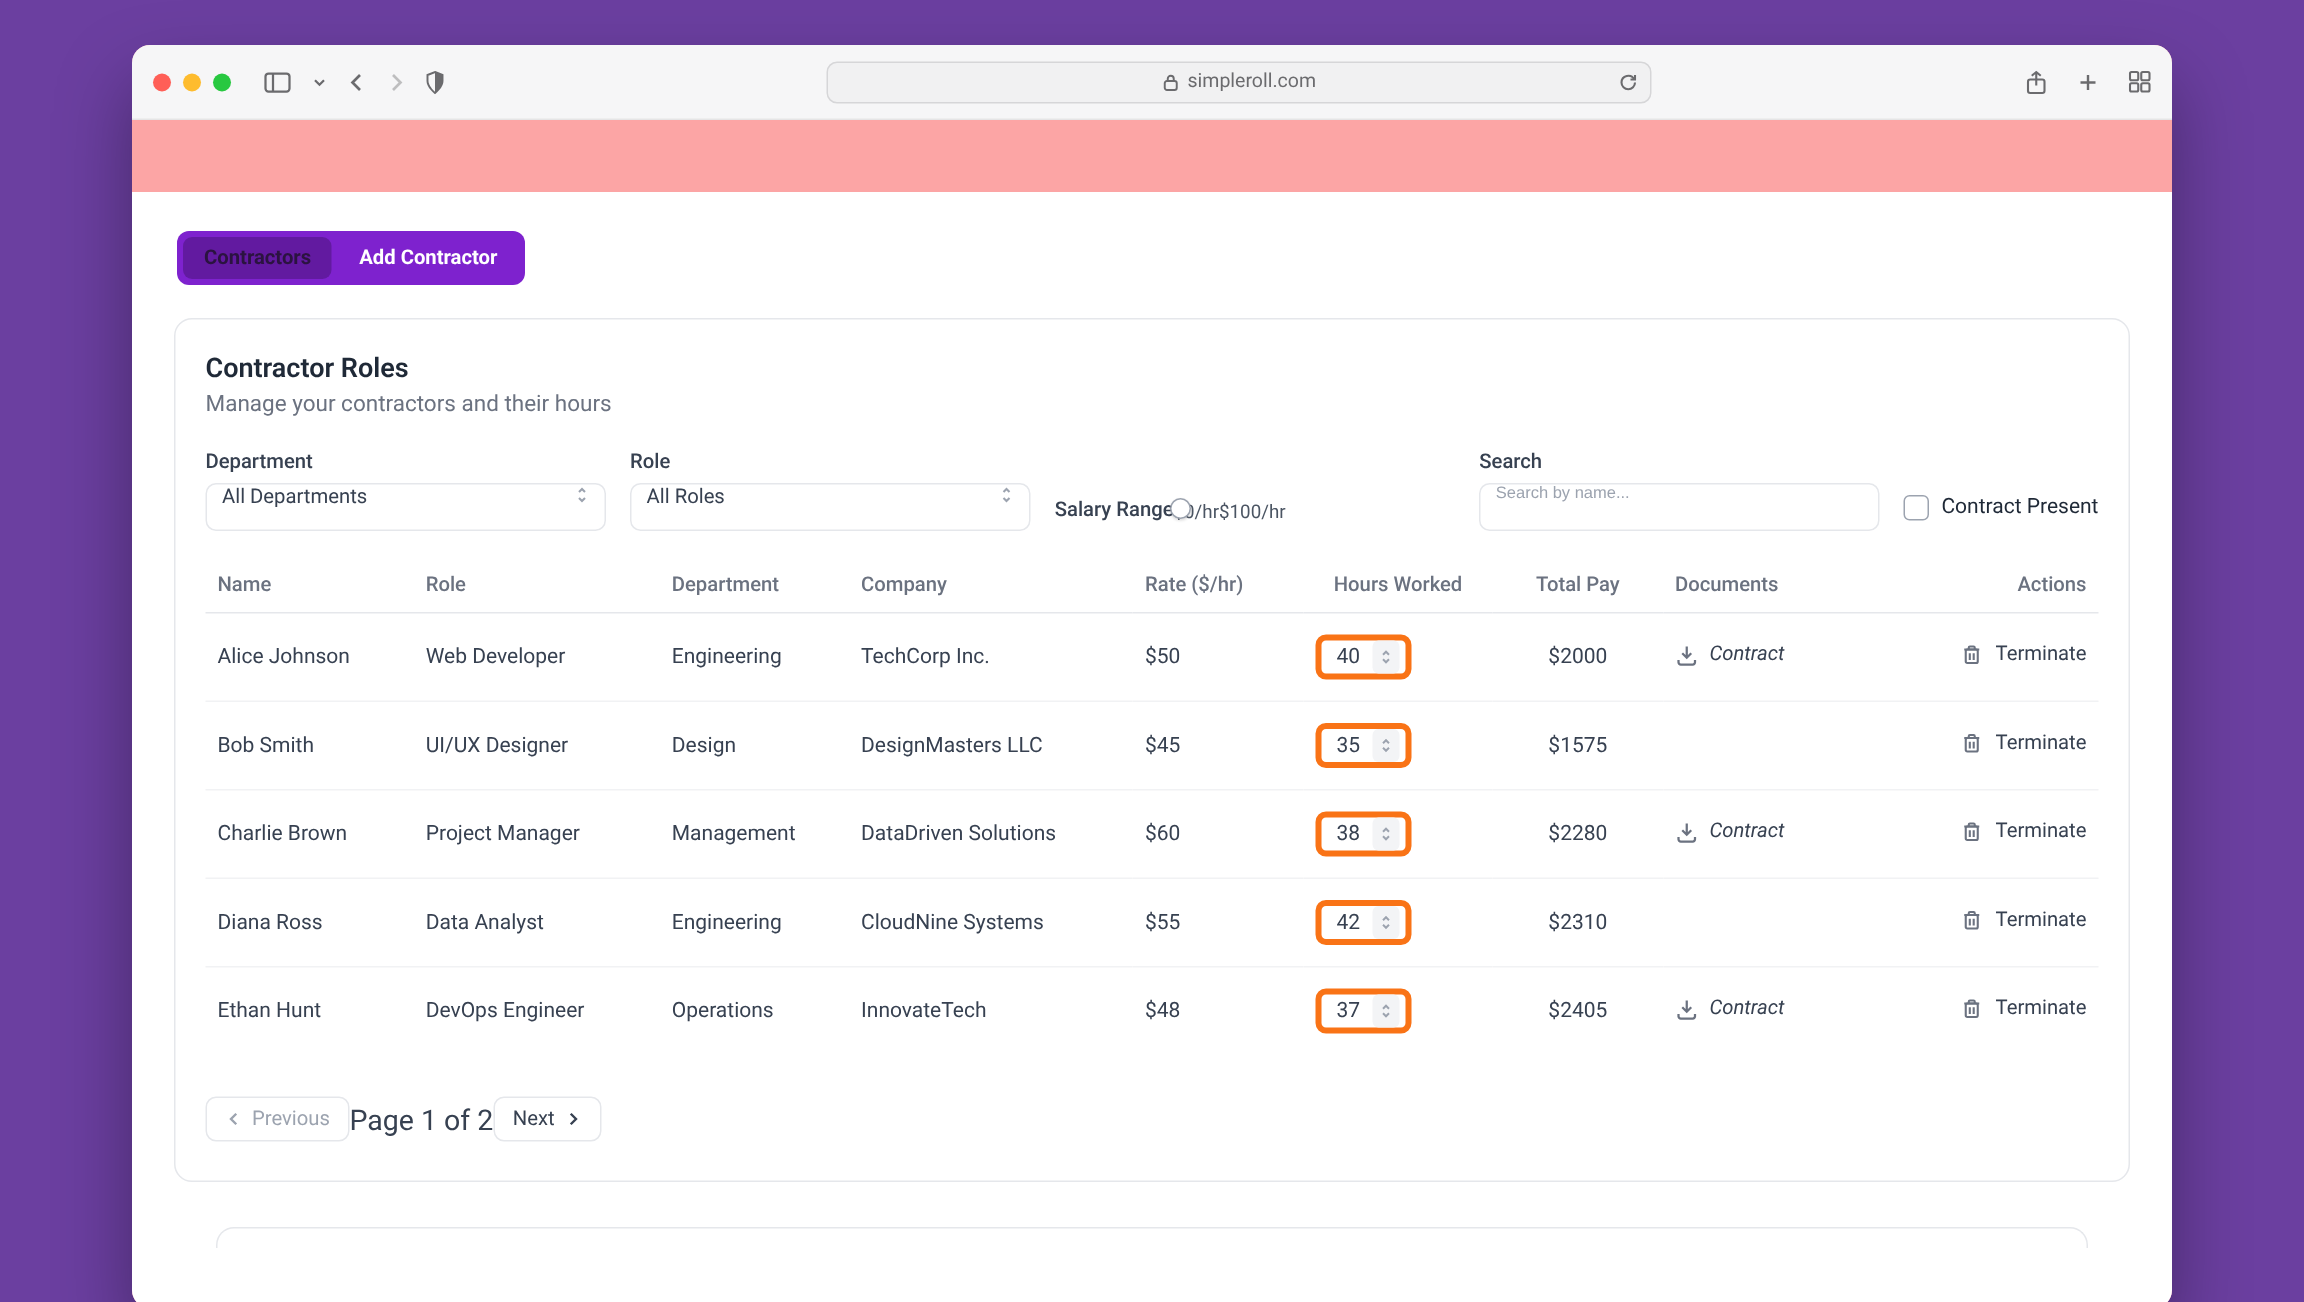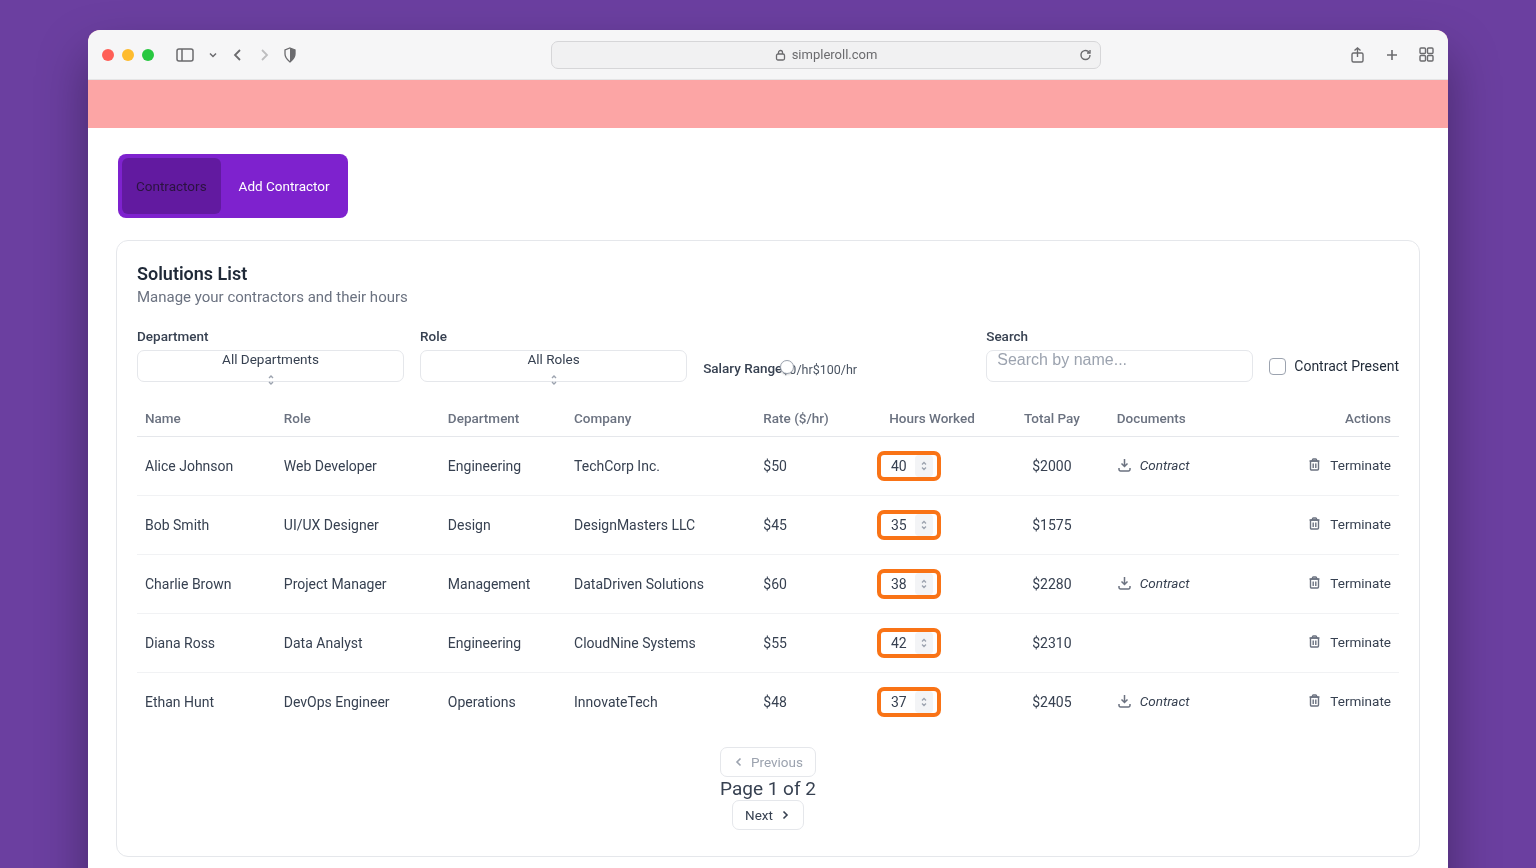--- a/index.html
+++ b/index.html
@@ -67,25 +67,26 @@
   
   .tabs {
     display:inline-flex;
     background:#7e22ce;
     padding:4px;
     border-radius:8px;
     gap:4px;
     margin-left: 2px;
   }
   .tab {
-    padding:20px 14px;
+    padding:6px 14px;
     border-radius:6px;
     font-size:13.5px;
     color:#fff;
     cursor:pointer;
+    font-weight:bold;
   }
   .tab.active {
     background: rgba(0,0,0,0.22);
     color:#2b1340;
   }
 
   
   .card {
     margin-top: 22px;
     border:1px solid #e5e7eb;
@@ -106,26 +107,25 @@
   .field-label { font-size:13.5px; color:#374151; margin-bottom:6px; display:block; font-weight:500;}
   .select, .text-input {
     width:100%;
     height:32px;
     border:1px solid #e5e7eb;
     border-radius:7px;
     background:#fff;
     padding:0 10px;
     font-size:13.5px;
     color:#374151;
-    display:flex; align-items:center; justify-content:space-between;
+    display:flex; align-items:flex-start; justify-content:space-between;
     gap:6px;
-    flex-direction:column;
   }
   .select .chev { color:#9ca3af; }
-  .text-input input { border:none; outline:none; width:100%; font-size:16px; color:#374151; background:transparent;}
+  .text-input input { border:none; outline:none; width:100%; font-size:11px; color:#374151; background:transparent;}
   .text-input input::placeholder{ color:#9ca3af;}
   .slider-wrap { display:flex; flex-direction:row; }
   .slider-track {
     position:relative; height:14px; display:flex; align-items:center;
   }
   .track-line { height:5px; background:#111; border-radius:3px; flex:1; }
   .thumb {
     position:absolute; left:0; top:50%; transform:translate(-2px,-50%);
     width:14px; height:14px; border-radius:50%; background:#fff; border:1px solid #9ca3af;
     box-shadow:0 1px 2px rgba(0,0,0,.15);
@@ -161,22 +161,21 @@
   .doc-link { display:inline-flex; align-items:center; gap:8px; color:#374151; font-size:13.5px; cursor:pointer;font-style:italic;}
   .doc-link svg { color:#6b7280;}
   .action-btn { display:inline-flex; align-items:center; gap:8px; color:#374151; font-size:13.5px; cursor:pointer;}
   .action-btn svg{ color:#6b7280;}
   th.right, td.right { text-align:right;}
   th.center, td.center { text-align:center;}
 
   
   .pagination {
     display:flex; align-items:center; justify-content:flex-start;
-    margin-top:16px;
-    flex-direction:column;
+    margin-top:28px;
   }
   .pg-btn {
     display:inline-flex; align-items:center; gap:6px;
     height:30px; padding:0 12px; border:1px solid #e5e7eb; border-radius:7px;
     background:#fff; font-size:13.5px; color:#374151; cursor:pointer;
   }
   .pg-btn.disabled { color:#9ca3af; }
   .pg-status { font-size:19px; color:#374151;}
 
   .bottom-card-peek {
@@ -272,21 +271,21 @@
   <div class="page">
     <div class="page-inner">
       
       <div class="tabs">
         <div class="tab active">Contractors</div>
         <div class="tab">Add Contractor</div>
       </div>
 
       
       <div class="card">
-        <div class="card-title">Solutions List</div>
+        <div class="card-title">Contractor Roles</div>
         <div class="card-sub">Manage your contractors and their hours</div>
 
         <div class="filters">
           <div>
             <span class="field-label">Department</span>
             <div class="select">
               <span>All Departments</span>
               <span class="chev">
                 <svg width="10" height="14" viewBox="0 0 10 14" fill="none" stroke="currentColor" stroke-width="1.4">
                     <polyline points="3,5 5,3 7,5"></polyline>

